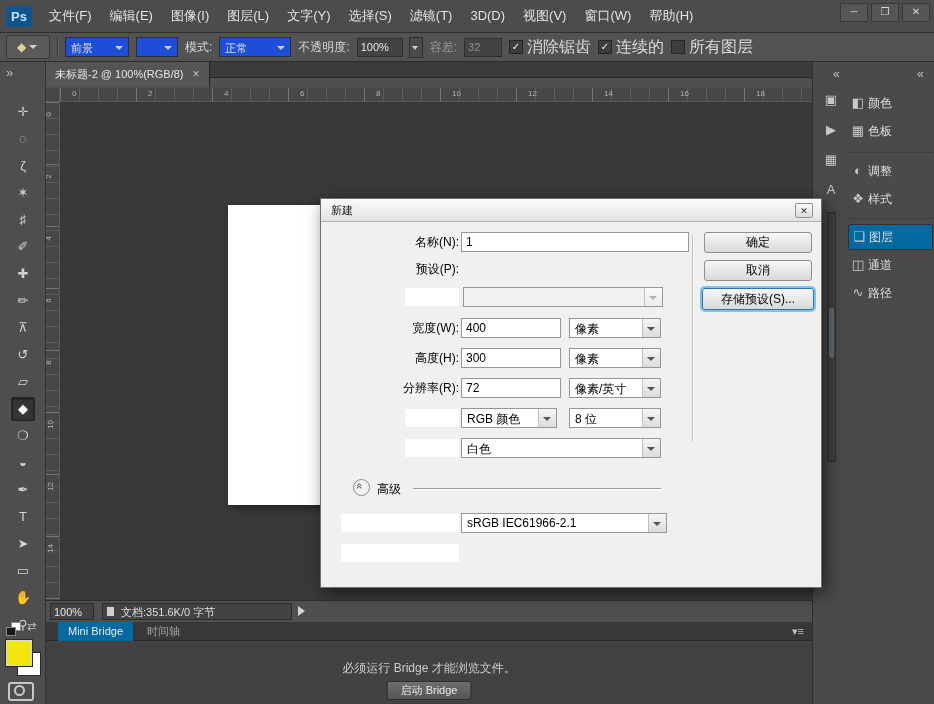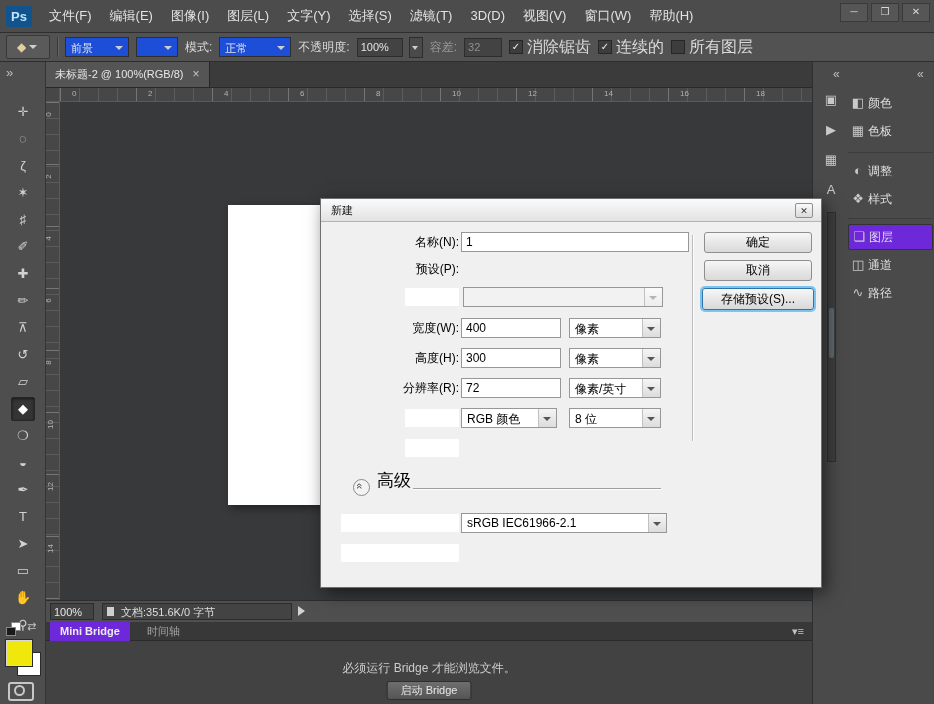--- a/index.html
+++ b/index.html
@@ -62,21 +62,21 @@
   .minidefault .b2{position:absolute;left:0;top:5px;width:8px;height:7px;background:#1a1a1a;border:1px solid #888;}
   .miniswap{position:absolute;left:27px;top:558px;color:#c0c0c0;font-size:11px;}
   .fgswatch{position:absolute;left:6px;top:578px;width:24px;height:24px;background:#f0e80c;
             border:1px solid #d8d8d8;outline:1px solid #2a2a2a;z-index:2;}
   .bgswatch{position:absolute;left:17px;top:590px;width:22px;height:22px;background:#ffffff;
             border:1px solid #2a2a2a;z-index:1;}
   .quickmask{position:absolute;left:8px;top:620px;width:22px;height:15px;border:2px solid #c7c7c7;border-radius:3px;}
   .quickmask i{position:absolute;left:4px;top:1px;width:7px;height:7px;border:2px solid #c7c7c7;border-radius:50%;}
 
   
-  .tabbar{position:absolute;left:46px;top:62px;width:766px;height:26px;background:#3b3b3b;
+  .tabbar{position:absolute;left:46px;top:62px;width:766px;height:16px;background:#3b3b3b;
           border-bottom:1px solid #282828;box-sizing:border-box;}
   .doctab{position:absolute;left:0;top:0;height:25px;padding:0 9px;background:#555555;
           border-right:1px solid #262626;color:#e6e6e6;font-size:11px;line-height:25px;
           display:flex;gap:9px;align-items:center;}
   .tabclose{color:#c4c4c4;font-size:12px;}
 
   
   .canvas{position:absolute;left:46px;top:88px;width:766px;height:512px;background:#37393b;overflow:hidden;}
   .rcorner{position:absolute;left:0;top:0;width:14px;height:14px;background:#474747;
            border-right:1px solid #5a5a5a;border-bottom:1px solid #5a5a5a;box-sizing:border-box;}
@@ -103,41 +103,41 @@
            padding-left:18px;box-sizing:border-box;white-space:nowrap;}
   .pageico{position:absolute;left:4px;top:3px;width:7px;height:9px;background:#cfcfcf;}
   .statarrow{position:absolute;left:252px;top:5px;width:0;height:0;border-left:7px solid #d2d2d2;
              border-top:5px solid transparent;border-bottom:5px solid transparent;}
 
   
   .minibridge{position:absolute;left:46px;top:622px;width:766px;height:82px;background:#424242;}
   .mbtabs{position:absolute;left:0;top:0;width:766px;height:19px;background:#383838;
           border-bottom:1px solid #2a2a2a;box-sizing:border-box;}
   .mbtab{position:absolute;height:19px;font-size:11px;line-height:19px;padding:0 10px;}
-  .mbtab.active{left:4px;background:#6d28d9;color:#ececec;font-weight:bold;}
+  .mbtab.active{left:12px;background:#0369a1;color:#ececec;}
   .mbtab.inactive{left:91px;color:#a0a0a0;}
   .mbmenu{position:absolute;right:8px;top:0;color:#c2c2c2;font-size:11px;line-height:19px;}
   .mbmsg{position:absolute;left:0;top:38px;width:100%;text-align:center;color:#cccccc;font-size:12px;}
   .mbbtn{position:absolute;left:50%;transform:translateX(-50%);top:59px;height:19px;padding:0 13px;
          background:linear-gradient(#6e6e6e,#555555);border:1px solid #2e2e2e;border-radius:3px;
          color:#e9e9e9;font-size:11px;line-height:17px;box-sizing:border-box;white-space:nowrap;}
 
   
   .rightdock{position:absolute;left:812px;top:62px;width:122px;height:642px;background:#4a4a4a;
              border-left:1px solid #303030;box-sizing:border-box;}
   .dockcollapse{position:absolute;top:5px;color:#c0c0c0;font-size:12px;}
   .dicon{position:absolute;left:5px;width:26px;height:24px;color:#c9c9c9;font-size:13px;
          text-align:center;line-height:24px;}
   .dscroll{position:absolute;left:14px;top:150px;width:9px;height:250px;background:#3f3f3f;
            border:1px solid #303030;box-sizing:border-box;}
   .dthumb{position:absolute;left:1px;top:95px;width:5px;height:50px;background:#5d6a74;border-radius:2px;}
   .dpanel{position:absolute;left:35px;width:85px;height:26px;color:#dedede;font-size:12px;
           line-height:26px;white-space:nowrap;}
   .dpanel .pglyph{display:inline-block;width:20px;text-align:center;color:#c9c9c9;font-size:13px;}
-  .dpanel.active{background:#6d28d9;border:1px solid #333;border-radius:2px;box-sizing:border-box;line-height:24px;}
+  .dpanel.active{background:#0369a1;border:1px solid #333;border-radius:2px;box-sizing:border-box;line-height:24px;}
   .dsep{position:absolute;left:35px;width:85px;height:1px;background:#3c3c3c;}
 
   
   .dialog{position:absolute;left:320px;top:198px;width:502px;height:390px;background:#f0f0f0;
           border:1px solid #6f6f6f;box-shadow:4px 5px 16px rgba(0,0,0,.55);z-index:60;color:#000;box-sizing:border-box;}
   .dtitlebar{position:absolute;left:0;top:0;width:100%;height:23px;
              background:linear-gradient(#fbfbfb,#e2e2e2);border-bottom:1px solid #b3b3b3;box-sizing:border-box;}
   .dtitle{position:absolute;left:10px;top:4px;font-size:11px;color:#111;}
   .dclose{position:absolute;right:8px;top:4px;width:18px;height:15px;background:linear-gradient(#fafafa,#dadada);
           border:1px solid #8f8f8f;border-radius:2px;font-size:9px;color:#333;text-align:center;line-height:14px;box-sizing:border-box;}
@@ -146,21 +146,21 @@
        padding:0 4px;box-sizing:border-box;color:#000;font-family:inherit;}
   .dcombo{position:absolute;height:20px;}
   .wbox{position:absolute;height:18px;background:#fff;}
   .dbtn{position:absolute;width:108px;height:21px;background:linear-gradient(#f7f7f7,#e9e9e9 45%,#d9d9d9);
         border:1px solid #8e8e8e;border-radius:3px;font-size:12px;text-align:center;line-height:19px;
         box-sizing:border-box;white-space:nowrap;}
   .dbtn.focus{border:1px solid #2f73a8;box-shadow:0 0 0 2px #7cc3ee;}
   .advbtn{position:absolute;left:32px;top:280px;width:17px;height:17px;border-radius:50%;
           border:1px solid #8a8a8a;background:#f3f3f3;box-sizing:border-box;}
   .advbtn span{position:absolute;left:3px;top:0px;font-size:11px;color:#444;transform:rotate(90deg);}
-  .advlab{position:absolute;left:56px;top:270px;font-size:17px;text-align:right;}
+  .advlab{position:absolute;left:56px;top:282px;font-size:12px;text-align:right;}
   .advline{position:absolute;left:92px;top:289px;width:248px;height:1px;background:#9f9f9f;box-shadow:0 1px 0 #fff;}
   .dvline{position:absolute;left:371px;top:36px;height:206px;width:0;border-left:1px solid #bdbdbd;box-shadow:1px 0 0 #fcfcfc;}
 </style>
 </head>
 <body>
 
 <div id="app">
 
   <div class="menubar">
     <div class="pslogo">Ps</div>
@@ -407,20 +407,26 @@
         </span>
     </div>
     <div class="combo dcombo" style="left:248px;top:209px;width:92px;">
       <span class="cv">8 位</span>
       <span class="cbtn">
           <i class="tri"></i>
         </span>
     </div>
 
     <div class="wbox" style="left:84px;top:240px;width:54px;"></div>
+    <div class="combo dcombo" style="left:140px;top:239px;width:200px;">
+      <span class="cv">白色</span>
+      <span class="cbtn">
+          <i class="tri"></i>
+        </span>
+    </div>
 
     <div class="advbtn">
       <span>«</span>
     </div>
     <span class="advlab">高级</span>
     <div class="advline"></div>
 
     <div class="wbox" style="left:20px;top:315px;width:118px;"></div>
     <div class="combo dcombo" style="left:140px;top:314px;width:206px;">
       <span class="cv">sRGB IEC61966-2.1</span>

